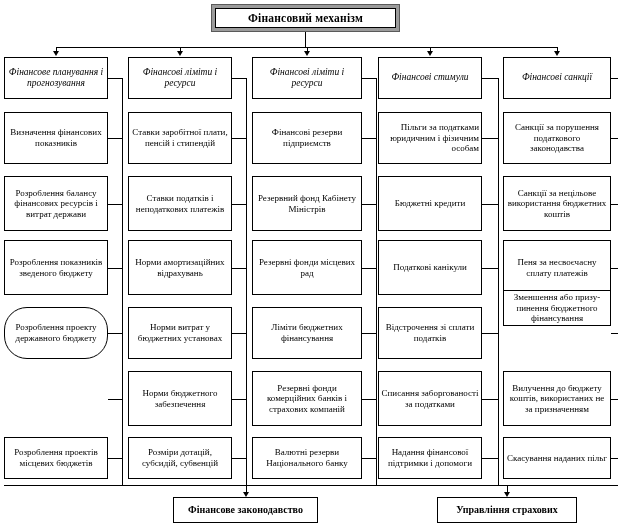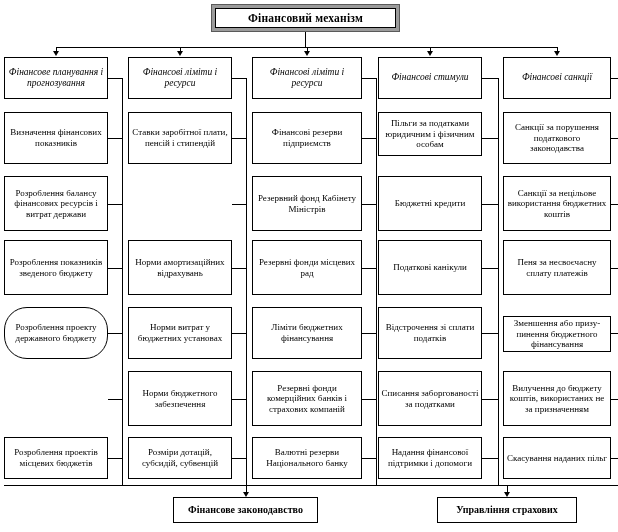--- a/index.html
+++ b/index.html
@@ -116,20 +116,23 @@
     <div class="arrow" style="left: 177px; top: 51px;"></div>
     <div class="box header-box" style="left: 128px; top: 57px; width: 104px;">
       <span class="txt">Фінансові ліміти і ресурси</span>
     </div>
     <div class="ln" style="left: 246px; top: 78px; width: 1px; height: 380px;"></div>
     <div class="ln" style="left: 232px; top: 78px; width: 14px; height: 1px;"></div>
     <div class="box cell-box" style="left: 128px; top: 112px; width: 104px; height: 52px;">
       <span class="txt">Ставки заробітної плати, пенсій і стипендій</span>
     </div>
     <div class="ln" style="left: 232px; top: 138px; width: 14px; height: 1px;"></div>
+    <div class="box cell-box" style="left: 128px; top: 176px; width: 104px; height: 55px;">
+      <span class="txt">Ставки податків і неподаткових платежів</span>
+    </div>
     <div class="ln" style="left: 232px; top: 204px; width: 14px; height: 1px;"></div>
     <div class="box cell-box" style="left: 128px; top: 240px; width: 104px; height: 55px;">
       <span class="txt">Норми амортизаційних відрахувань</span>
     </div>
     <div class="ln" style="left: 232px; top: 268px; width: 14px; height: 1px;"></div>
     <div class="box cell-box" style="left: 128px; top: 307px; width: 104px; height: 52px;">
       <span class="txt">Норми витрат у бюджетних установах</span>
     </div>
     <div class="ln" style="left: 232px; top: 333px; width: 14px; height: 1px;"></div>
     <div class="box cell-box" style="left: 128px; top: 371px; width: 104px; height: 55px;">
@@ -173,21 +176,21 @@
     </div>
     <div class="ln" style="left: 362px; top: 458px; width: 14px; height: 1px;"></div>
     <div class="ln" style="left: 376px; top: 458px; width: 1px; height: 27px;"></div>
     <div class="ln" style="left: 430px; top: 47px; width: 1px; height: 6px;"></div>
     <div class="arrow" style="left: 427px; top: 51px;"></div>
     <div class="box header-box" style="left: 378px; top: 57px; width: 104px;">
       <span class="txt">Фінансові стимули</span>
     </div>
     <div class="ln" style="left: 498px; top: 78px; width: 1px; height: 380px;"></div>
     <div class="ln" style="left: 482px; top: 78px; width: 16px; height: 1px;"></div>
-    <div class="box cell-box" style="left: 378px; top: 112px; width: 104px; height: 44px;">
+    <div class="box cell-box" style="left: 378px; top: 112px; width: 104px; height: 52px; text-align: right;">
       <span class="txt">Пільги за податками юридичним і фізичним особам</span>
     </div>
     <div class="ln" style="left: 482px; top: 138px; width: 16px; height: 1px;"></div>
     <div class="box cell-box" style="left: 378px; top: 176px; width: 104px; height: 55px;">
       <span class="txt">Бюджетні кредити</span>
     </div>
     <div class="ln" style="left: 482px; top: 204px; width: 16px; height: 1px;"></div>
     <div class="box cell-box" style="left: 378px; top: 240px; width: 104px; height: 55px;">
       <span class="txt">Податкові канікули</span>
     </div>
@@ -216,21 +219,21 @@
     </div>
     <div class="ln" style="left: 611px; top: 138px; width: 12px; height: 1px;"></div>
     <div class="box cell-box" style="left: 503px; top: 176px; width: 108px; height: 55px;">
       <span class="txt">Санкції за нецільове використання бюджетних коштів</span>
     </div>
     <div class="ln" style="left: 611px; top: 204px; width: 12px; height: 1px;"></div>
     <div class="box cell-box" style="left: 503px; top: 240px; width: 108px; height: 55px;">
       <span class="txt">Пеня за несвоєчасну сплату платежів</span>
     </div>
     <div class="ln" style="left: 611px; top: 268px; width: 12px; height: 1px;"></div>
-    <div class="box cell-box" style="left: 503px; top: 316px; width: 108px; height: 36px;">
+    <div class="box cell-box" style="left: 503px; top: 290px; width: 108px; height: 36px;">
       <span class="txt">Зменшення або призу-пинення бюджетного фінансування</span>
     </div>
     <div class="ln" style="left: 611px; top: 333px; width: 12px; height: 1px;"></div>
     <div class="box cell-box" style="left: 503px; top: 371px; width: 108px; height: 55px;">
       <span class="txt">Вилучення до бюджету коштів, використаних не за призначенням</span>
     </div>
     <div class="ln" style="left: 611px; top: 399px; width: 12px; height: 1px;"></div>
     <div class="box cell-box" style="left: 503px; top: 437px; width: 108px; height: 42px;">
       <span class="txt">Скасування наданих пільг</span>
     </div>

